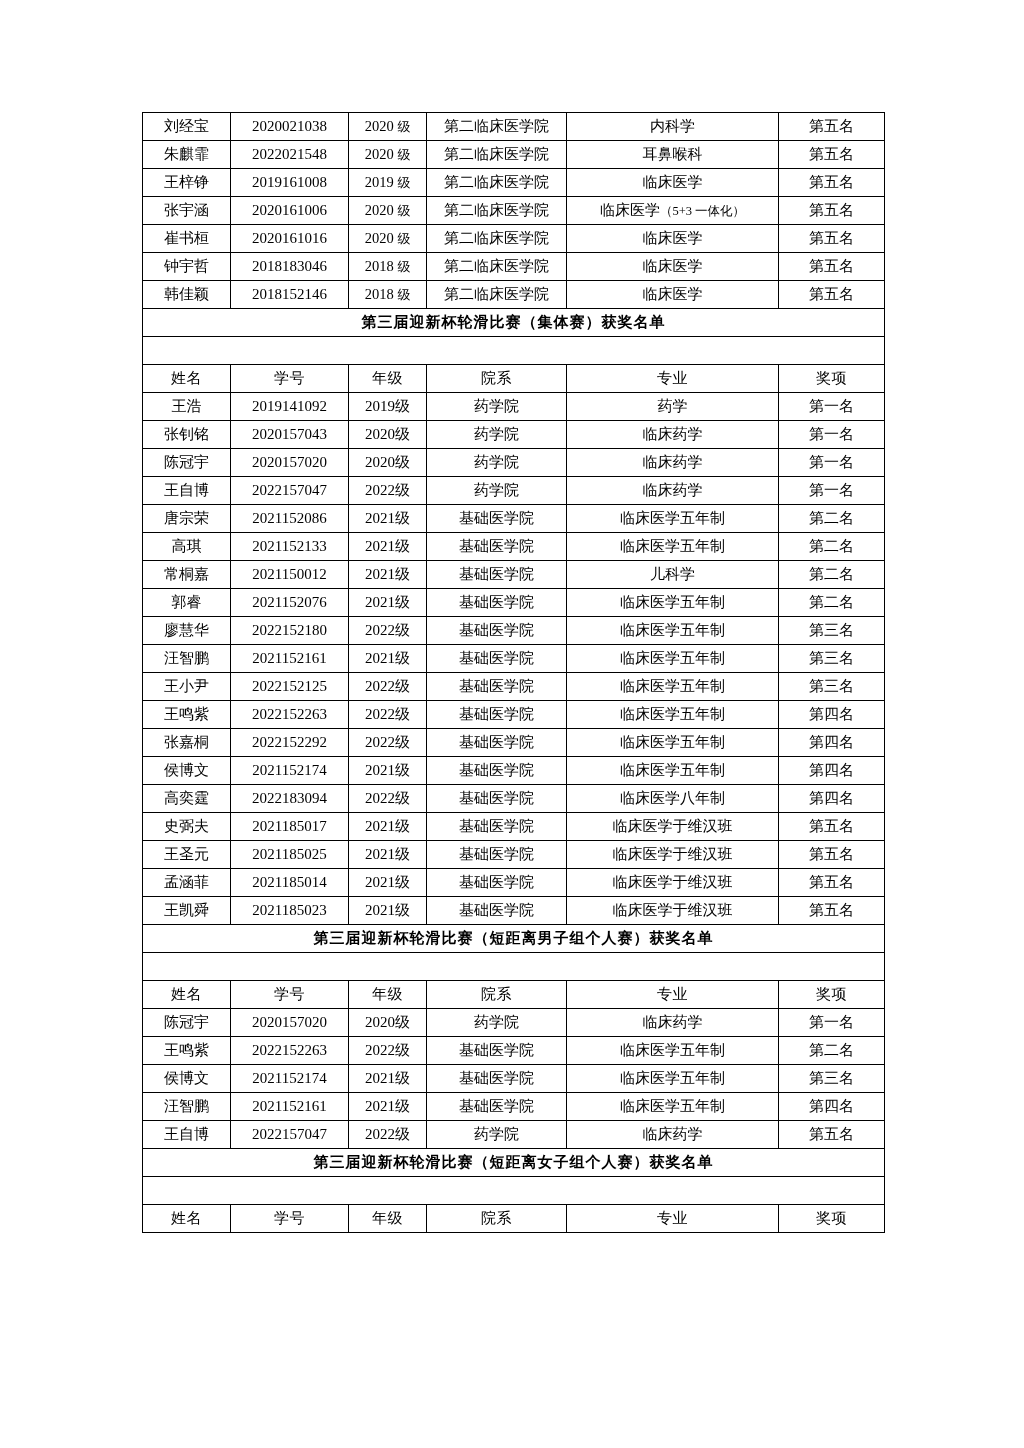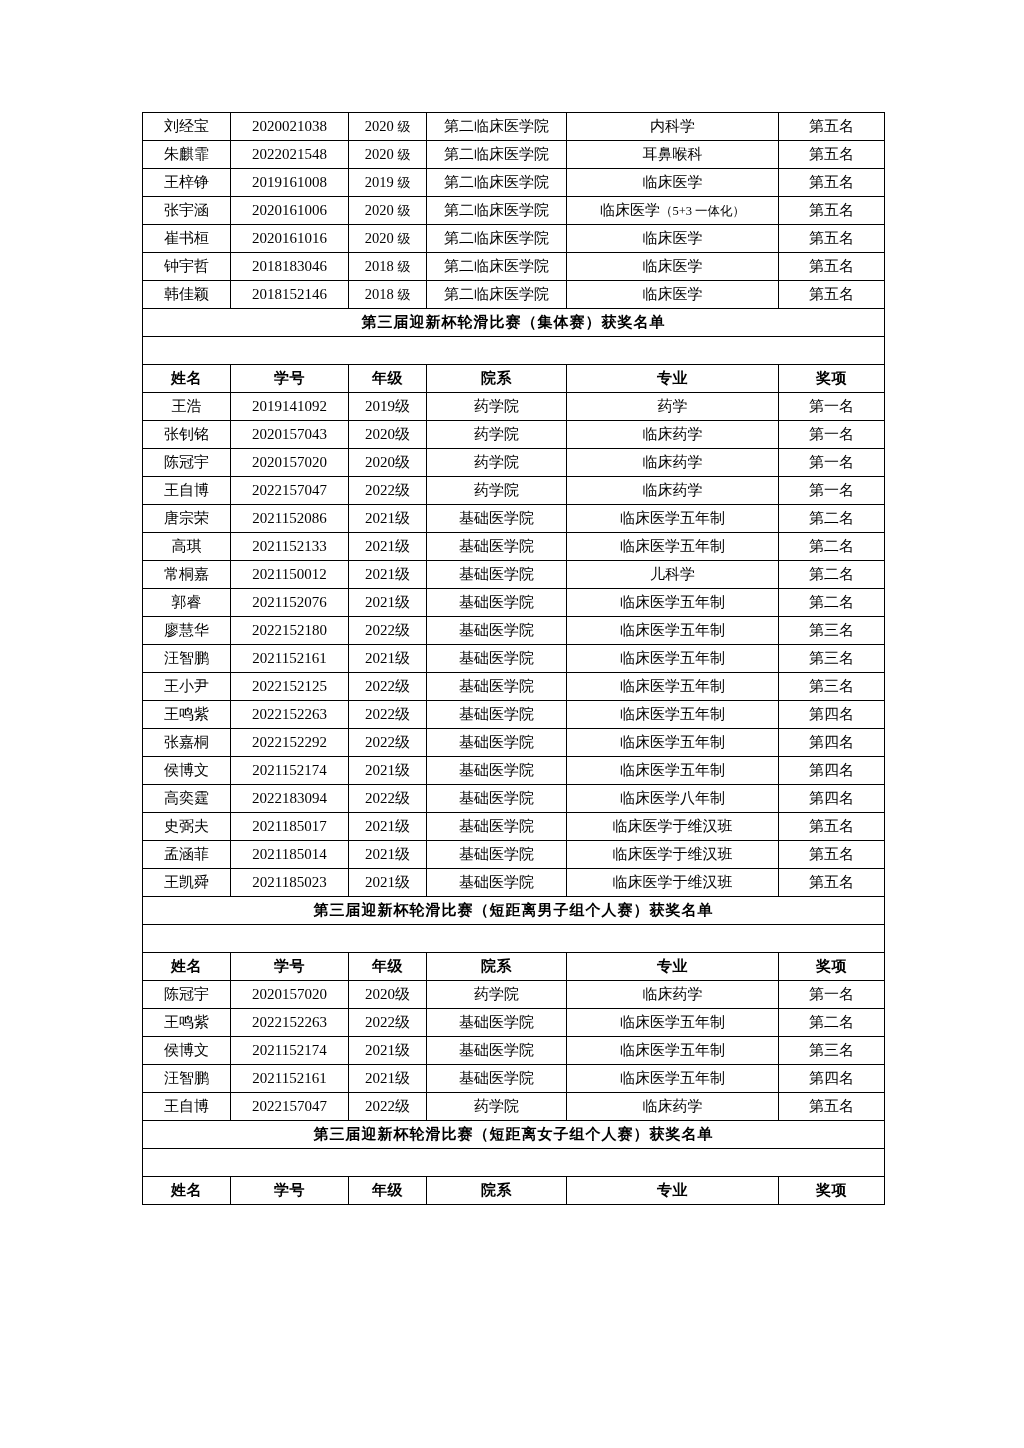--- a/index.html
+++ b/index.html
@@ -48,21 +48,21 @@
   td.id-cell { font-size: 14.5px; font-family: "Liberation Serif", serif; }
   td.grade-cell { font-size: 15px; }
   td.grade-cell .gnum { font-size: 14.5px; }
   td.grade-cell .gch { font-size: 13px; }
   td.dept-cell { font-size: 15px; }
   td.major-cell { font-size: 15px; }
   td.major-cell .small { font-size: 12.5px; margin-top: 42px; }
   td.award-cell { font-size: 15px; }
 
   td.header-cell {
-    font-weight: bold;
+    font-weight: normal;
     font-size: 15px;
   }
   tr.header-row td { letter-spacing: 0.5px; }
 
   td.section-title {
     font-size: 21px;
     font-weight: bold;
     height: 46px;
     letter-spacing: 1px;
   }
@@ -285,20 +285,28 @@
       </tr>
       <tr>
         <td class="name-cell">史弼夫</td>
         <td class="id-cell">2021185017</td>
         <td class="grade-cell">2021级</td>
         <td class="dept-cell">基础医学院</td>
         <td class="major-cell">临床医学于维汉班</td>
         <td class="award-cell">第五名</td>
       </tr>
       <tr>
+        <td class="name-cell">王圣元</td>
+        <td class="id-cell">2021185025</td>
+        <td class="grade-cell">2021级</td>
+        <td class="dept-cell">基础医学院</td>
+        <td class="major-cell">临床医学于维汉班</td>
+        <td class="award-cell">第五名</td>
+      </tr>
+      <tr>
         <td class="name-cell">孟涵菲</td>
         <td class="id-cell">2021185014</td>
         <td class="grade-cell">2021级</td>
         <td class="dept-cell">基础医学院</td>
         <td class="major-cell">临床医学于维汉班</td>
         <td class="award-cell">第五名</td>
       </tr>
       <tr>
         <td class="name-cell">王凯舜</td>
         <td class="id-cell">2021185023</td>

